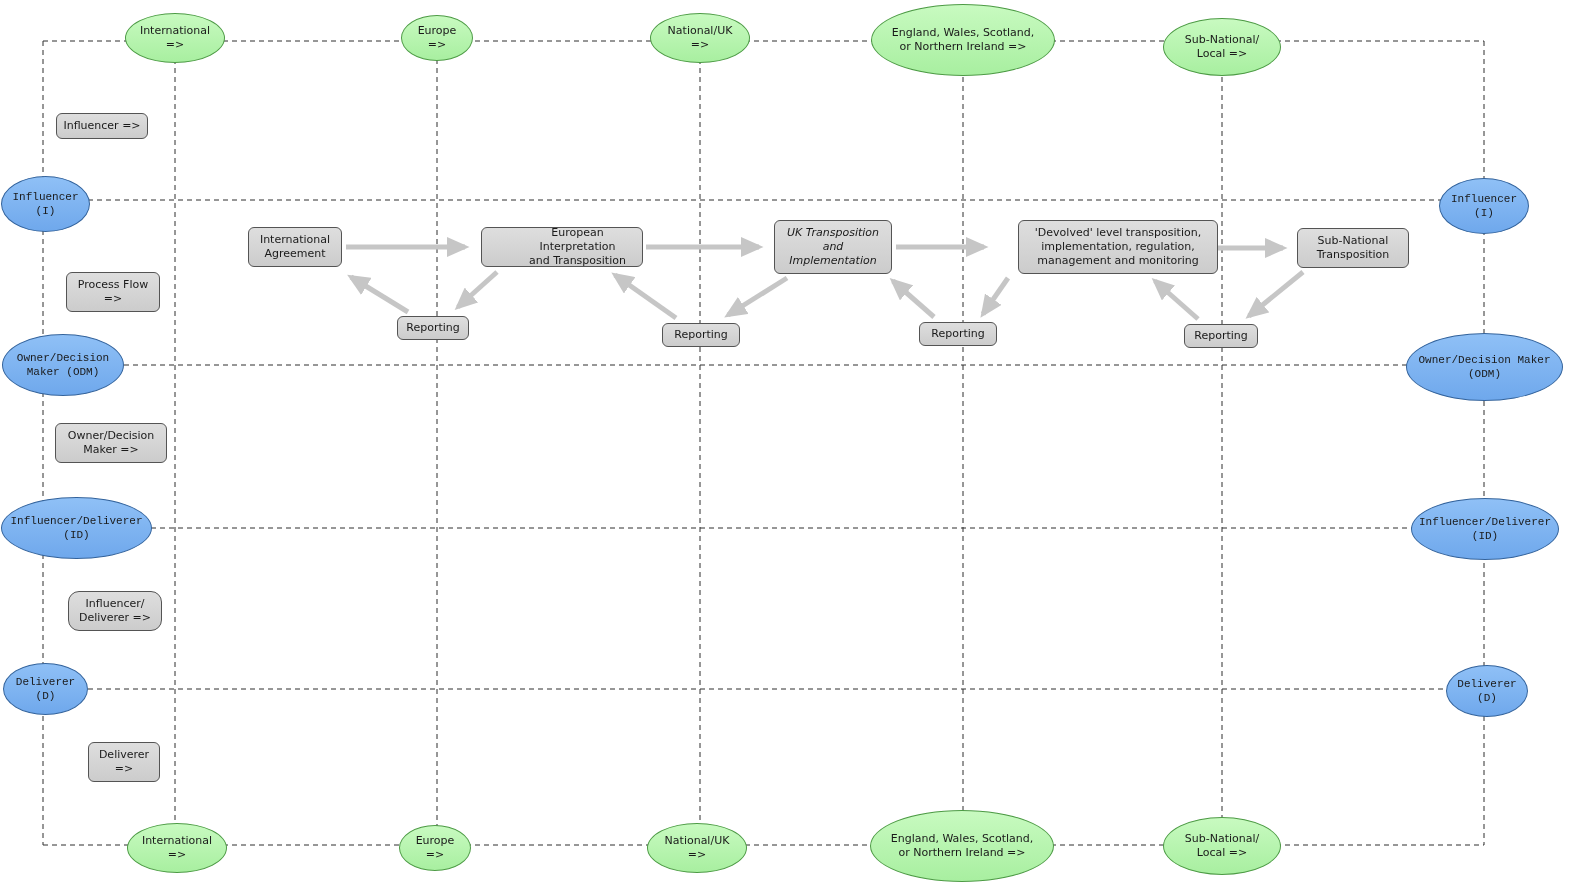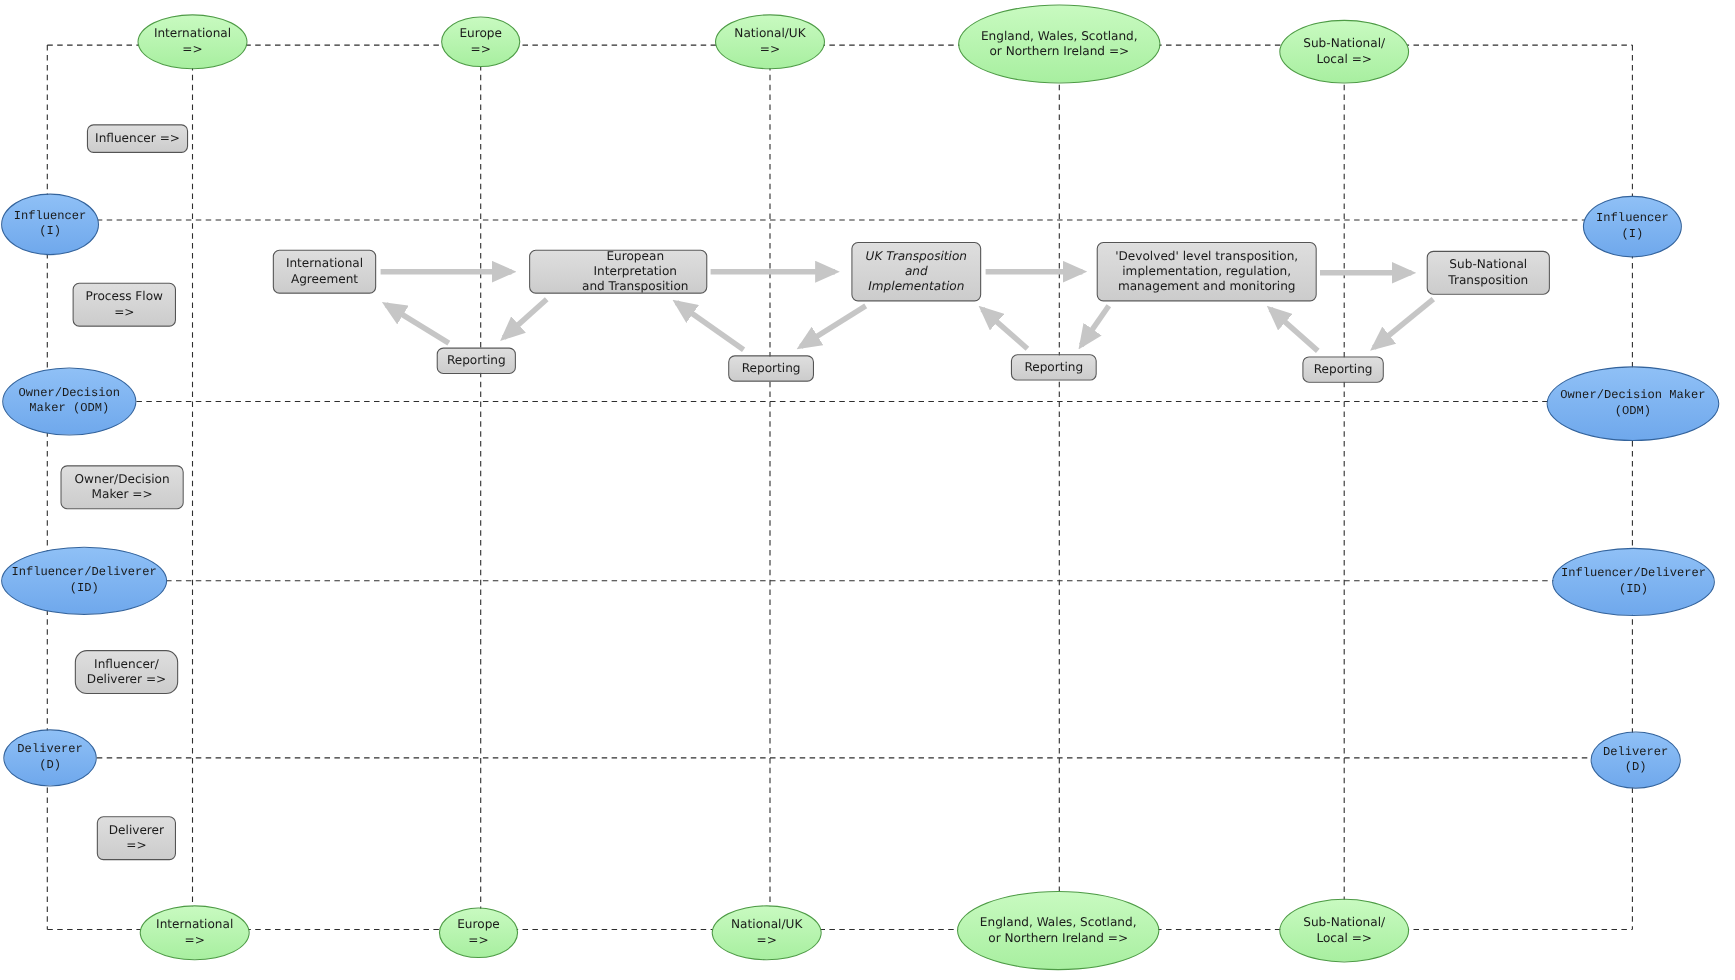--- a/index.html
+++ b/index.html
@@ -135,38 +135,38 @@
 (D)</div>
 
   <div class="node ellipse blue" style="left:1439px; top:178px; width:90px;  height:56px;">Influencer
 (I)</div>
   <div class="node ellipse blue" style="left:1406px; top:333px; width:157px; height:68px;">Owner/Decision Maker (ODM)</div>
   <div class="node ellipse blue" style="left:1411px; top:498px; width:148px; height:62px;">Influencer/Deliverer
 (ID)</div>
   <div class="node ellipse blue" style="left:1446px; top:665px; width:82px;  height:52px;">Deliverer
 (D)</div>
 
-  <div class="node gray" style="left:79px; top:113px; width:92px;  height:26px;">Influencer =&gt;</div>
-  <div class="node gray" style="left:66px; top:257px; width:94px;  height:40px;">Process Flow
+  <div class="node gray" style="left:56px; top:113px; width:92px;  height:26px;">Influencer =&gt;</div>
+  <div class="node gray" style="left:66px; top:272px; width:94px;  height:40px;">Process Flow
 =&gt;</div>
   <div class="node gray" style="left:55px; top:423px; width:112px; height:40px;">Owner/Decision
 Maker =&gt;</div>
   <div class="node gray" style="left:68px; top:591px; width:94px;  height:40px;border-radius:11px;">Influencer/
 Deliverer =&gt;</div>
   <div class="node gray" style="left:88px; top:742px; width:72px;  height:40px;">Deliverer
 =&gt;</div>
 
   <div class="node gray" style="left:248px;  top:227px; width:94px;  height:40px;">International
 Agreement</div>
   <div class="node gray" style="left:481px;  top:227px; width:162px; height:40px;padding-left:36px;">European Interpretation
 and Transposition</div>
   <div class="node gray" style="left:774px;  top:220px; width:118px; height:54px;font-style:italic;">UK Transposition
 and
 Implementation</div>
-  <div class="node gray" style="left:997px;  top:220px; width:200px; height:54px;">'Devolved' level transposition,
+  <div class="node gray" style="left:1018px;  top:220px; width:200px; height:54px;">'Devolved' level transposition,
 implementation, regulation,
 management and monitoring</div>
   <div class="node gray" style="left:1297px; top:228px; width:112px; height:40px;">Sub-National
 Transposition</div>
 
   <div class="node gray" style="left:397px;  top:316px; width:72px; height:24px;">Reporting</div>
   <div class="node gray" style="left:662px;  top:323px; width:78px; height:24px;">Reporting</div>
   <div class="node gray" style="left:919px;  top:322px; width:78px; height:24px;">Reporting</div>
   <div class="node gray" style="left:1184px; top:324px; width:74px; height:24px;">Reporting</div>
 

